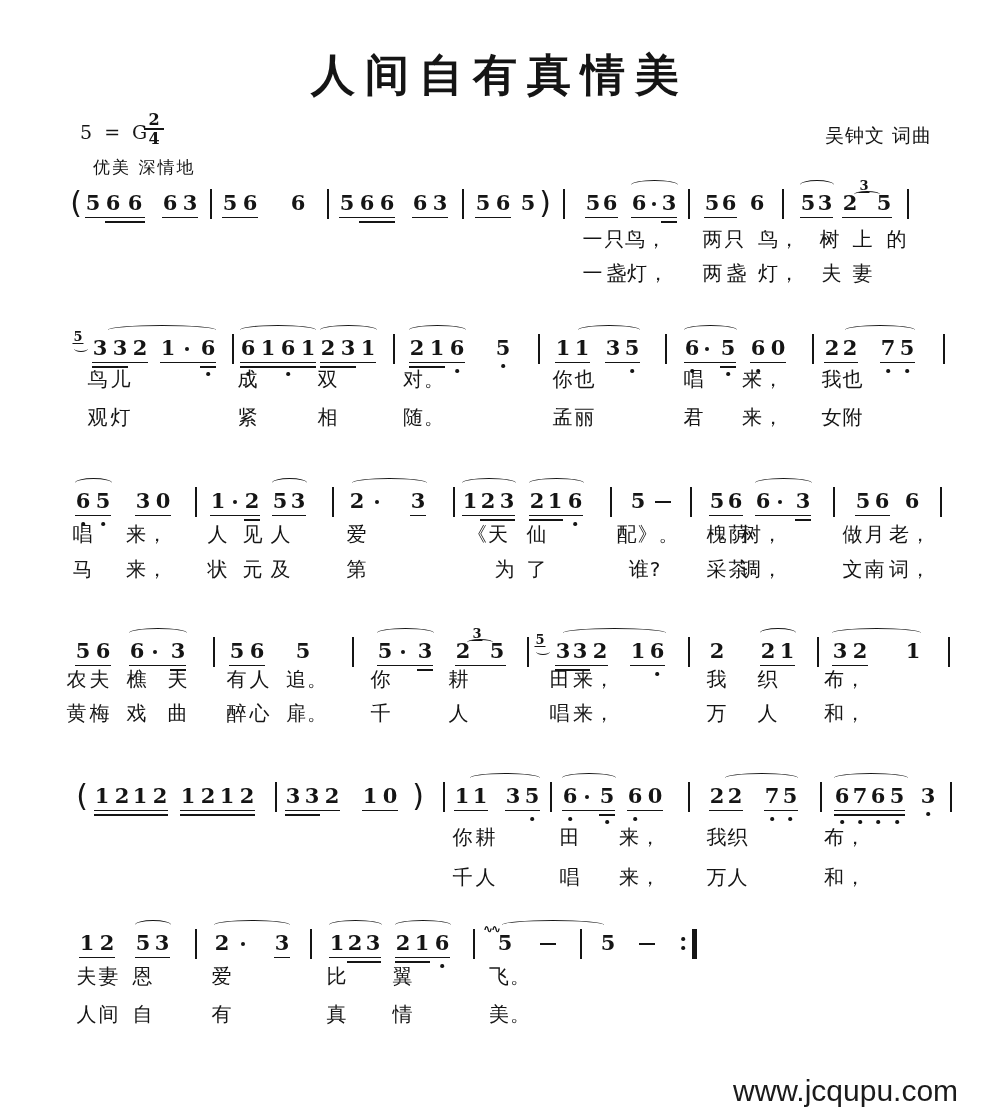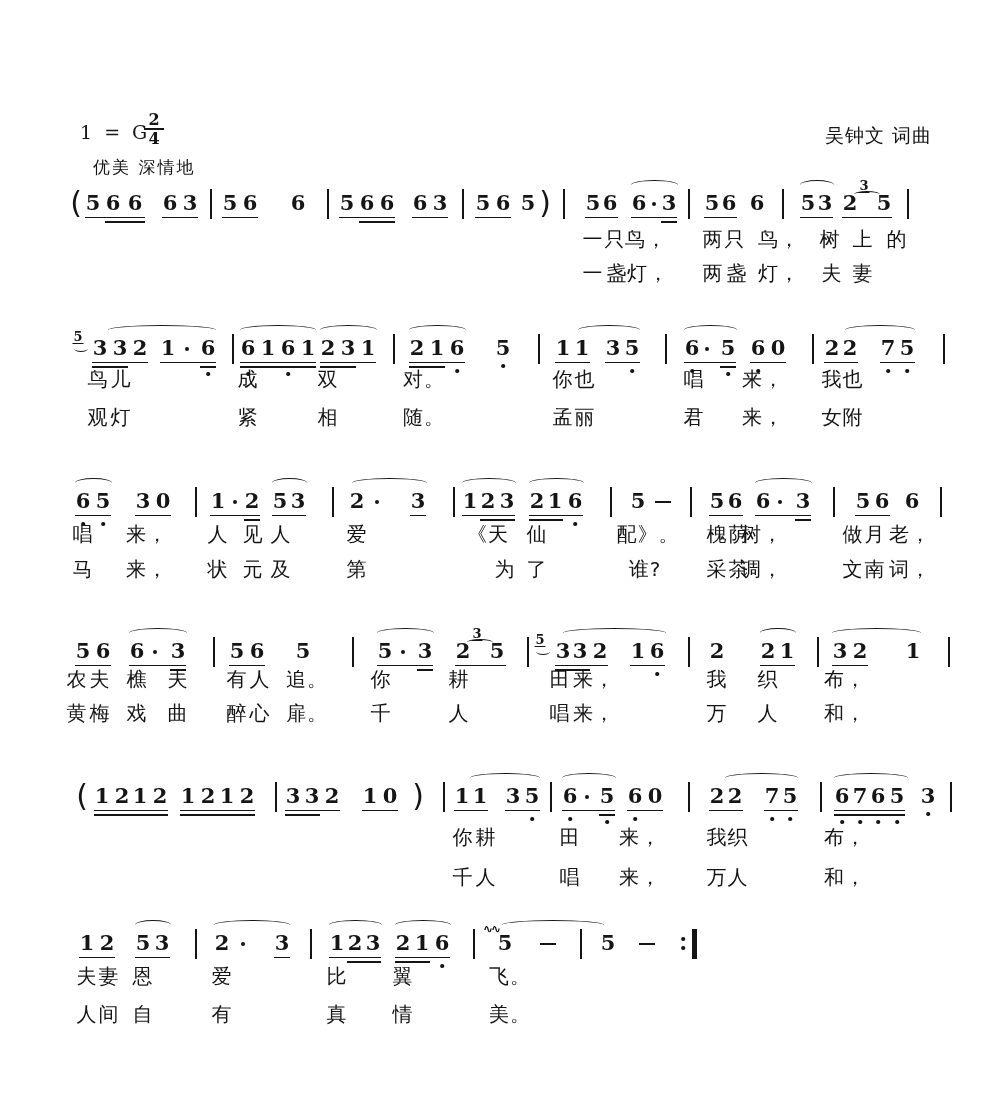--- a/index.html
+++ b/index.html
@@ -34,21 +34,22 @@
   .paren{position:absolute;font-size:30px;line-height:34px;transform:translateX(-50%);font-family:"DejaVu Sans",sans-serif;}
   .trill{position:absolute;font-size:12px;letter-spacing:-2px;font-weight:bold;transform:translateX(-50%);}
   .repbar{position:absolute;width:4.6px;height:30px;background:var(--ink);}
   .lyric{position:absolute;font-size:20px;line-height:22px;transform:translateX(-50%);
          white-space:nowrap;letter-spacing:1px;}
 </style>
 </head>
 <body>
 
 <div class="sheet">
-  <div class="keysig">1 = G</div>
+  <div class="title">人间自有真情美</div>
+  <div class="keysig">5 = G</div>
   <div class="timesig">
     <span>2</span>
     <span class="line"></span>
     <span>4</span>
   </div>
   <div class="credit">吴钟文 词曲</div>
   <div class="tempo">优美  深情地</div>
   <div id="score">
       <div class="beam" style="left: 85px; top: 216.5px; width: 60px;"></div>
       <div class="beam" style="left: 105px; top: 221px; width: 40px;"></div>
@@ -515,13 +516,14 @@
       <div class="lyric" style="left: 403px; top: 965px;">翼</div>
       <div class="lyric" style="left: 510px; top: 965px;">飞。</div>
       <div class="lyric" style="left: 87px; top: 1003px;">人</div>
       <div class="lyric" style="left: 109px; top: 1003px;">间</div>
       <div class="lyric" style="left: 143px; top: 1003px;">自</div>
       <div class="lyric" style="left: 222px; top: 1003px;">有</div>
       <div class="lyric" style="left: 337px; top: 1003px;">真</div>
       <div class="lyric" style="left: 403px; top: 1003px;">情</div>
       <div class="lyric" style="left: 510px; top: 1003px;">美。</div>
     </div>
+  <div class="watermark">www.jcqupu.com</div>
 </div>
 
 </body></html>

